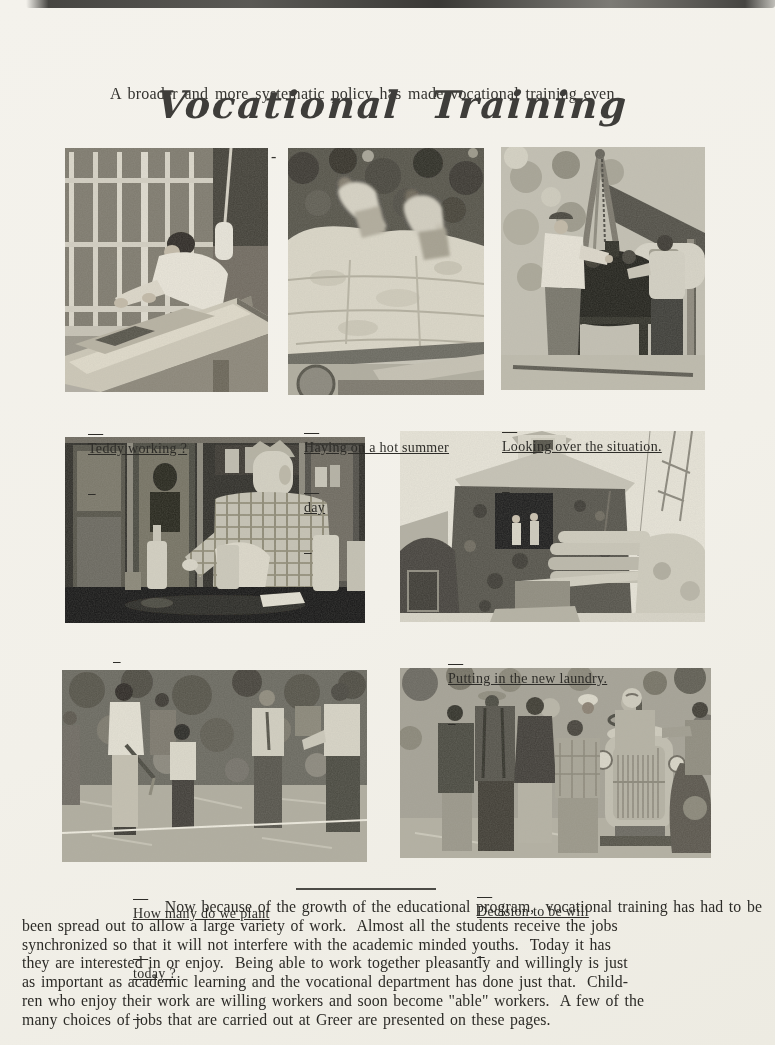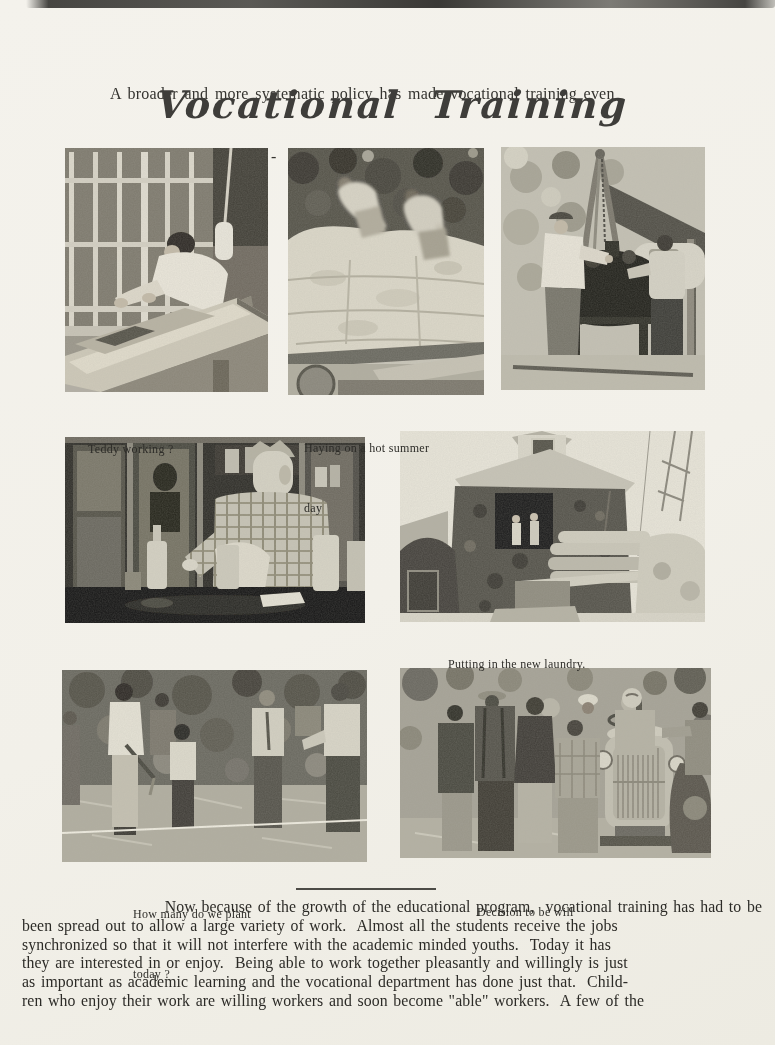--- a/index.html
+++ b/index.html
@@ -25,22 +25,22 @@
   }
   .title {
     position:absolute; left:10px; right:0; top:82px; text-align:center;
     font-family:"DejaVu Serif", serif; font-style:italic; font-weight:bold;
     font-size:38px; letter-spacing:2px; word-spacing:16px; color:#3e3d3a;
     transform: skewX(-4deg);
   }
   .photo { position:absolute; line-height:0; }
   .photo svg { width:100%; height:100%; display:block; }
   .caption {
-    position:absolute; font-size:12px; line-height:20px;
-    letter-spacing:.3px; color:#2e2d29; white-space:pre;
+    position:absolute; font-size:14px; line-height:20px;
+    letter-spacing:.3px; color:#2e2d29; white-space:pre;text-decoration:underline;
   }
   .rule { position:absolute; height:1.5px; background:#4c4b46; }
   .bodytext {
     position:absolute; left:22px; top:898px; width:740px;
     font-size:15.8px; line-height:18.8px; letter-spacing:.1px; word-spacing:1.5px;
     color:#2c2b27;
   }
   .bodytext div { white-space:pre; }
   .bodytext div:first-child { padding-left:52px;text-align:right; }
 </style>
@@ -412,37 +412,41 @@
     </svg>
   </div>
 
   <div class="caption" style="left:88px;top:399px">
     <div>Teddy working ?</div>
   </div>
   <div class="caption" style="left:304px;top:398px">
     <div>Haying on a hot summer</div>
     <div>day</div>
   </div>
+  <div class="caption" style="left:502px;top:397px">
+    <div>Looking over the situation.</div>
+  </div>
   <div class="caption" style="left:113px;top:627px">
   </div>
-  <div class="caption" style="left:448px;top:614px">
+  <div class="caption" style="left:448px;top:629px">
     <div>Putting in the new laundry.</div>
   </div>
   <div class="caption" style="left:133px;top:864px">
     <div>How many do we plant</div>
     <div>today ?</div>
   </div>
   <div class="caption" style="left:477px;top:862px">
     <div>Decision to be will</div>
   </div>
 
   <div class="rule" style="left:296px;top:888px;width:140px"></div>
 
   <div class="bodytext">
     <div>Now because of the growth of the educational program,  vocational training has had to be</div>
     <div>been spread out to allow a large variety of work.  Almost all the students receive the jobs</div>
     <div>synchronized so that it will not interfere with the academic minded youths.  Today it has</div>
     <div>they are interested in or enjoy.  Being able to work together pleasantly and willingly is just</div>
     <div>as important as academic learning and the vocational department has done just that.  Child-</div>
     <div>ren who enjoy their work are willing workers and soon become "able" workers.  A few of the</div>
+    <div>many choices of jobs that are carried out at Greer are presented on these pages.</div>
   </div>
 
 </div>
 
 </body></html>

